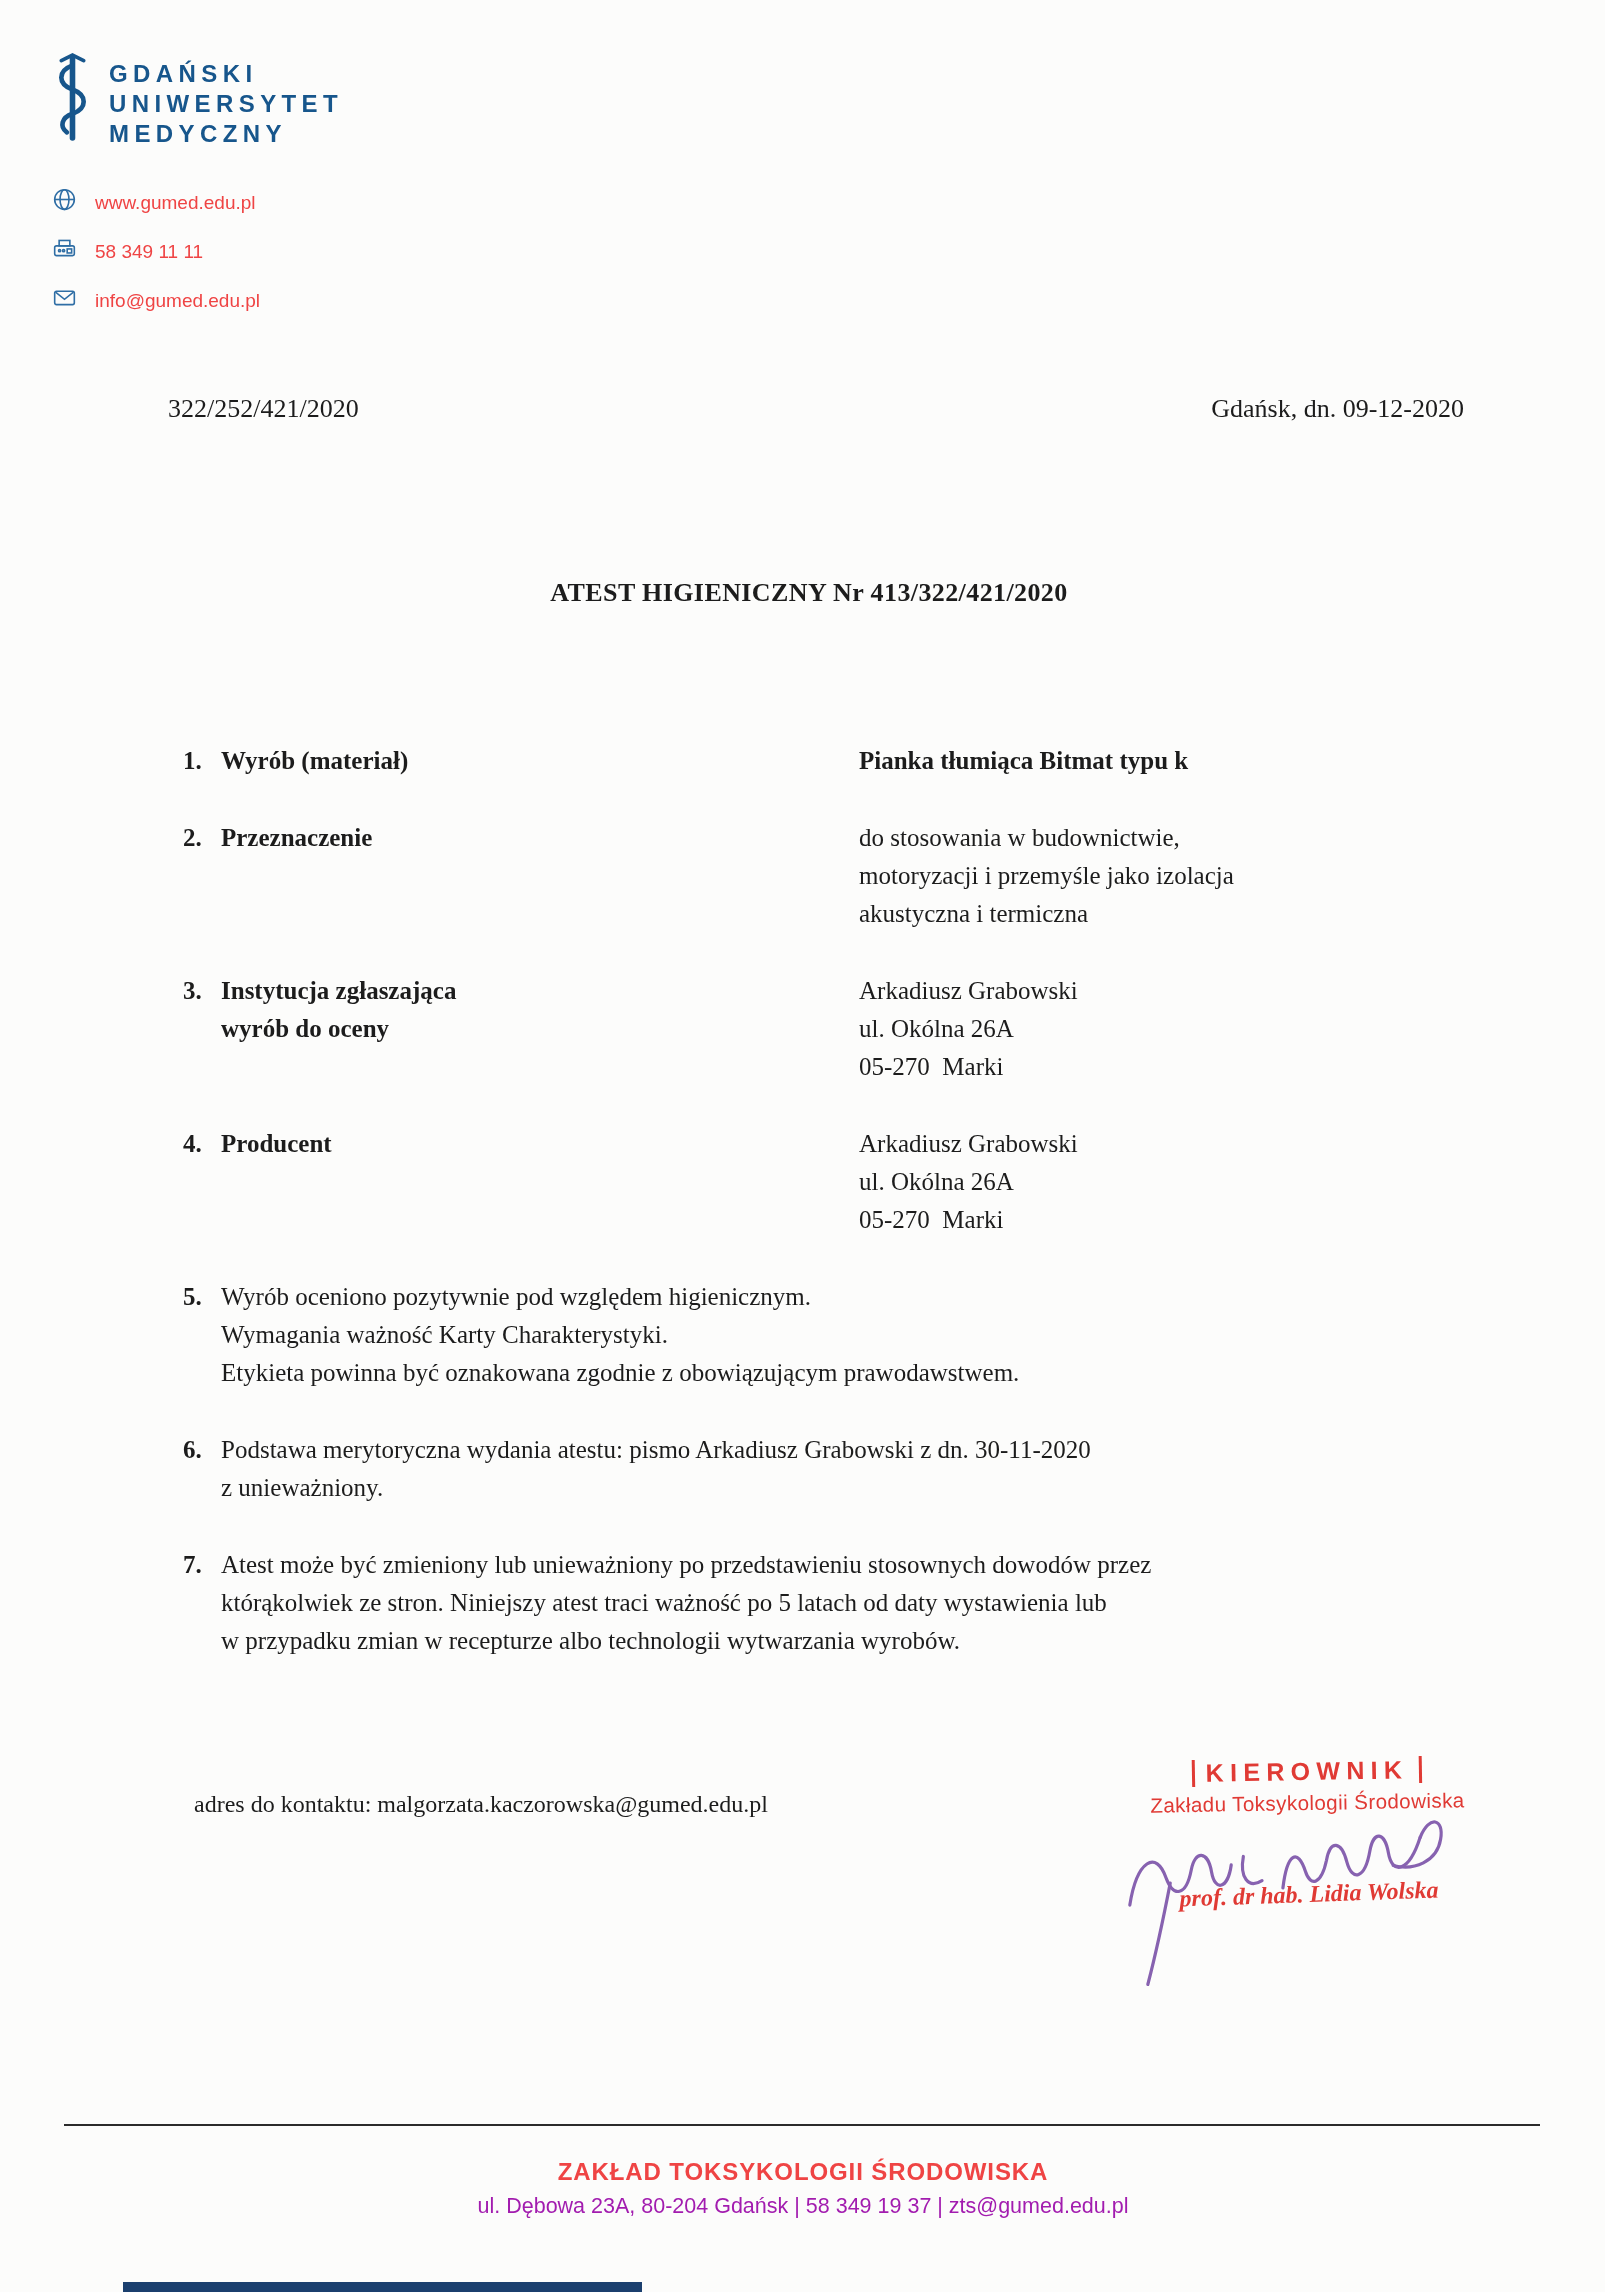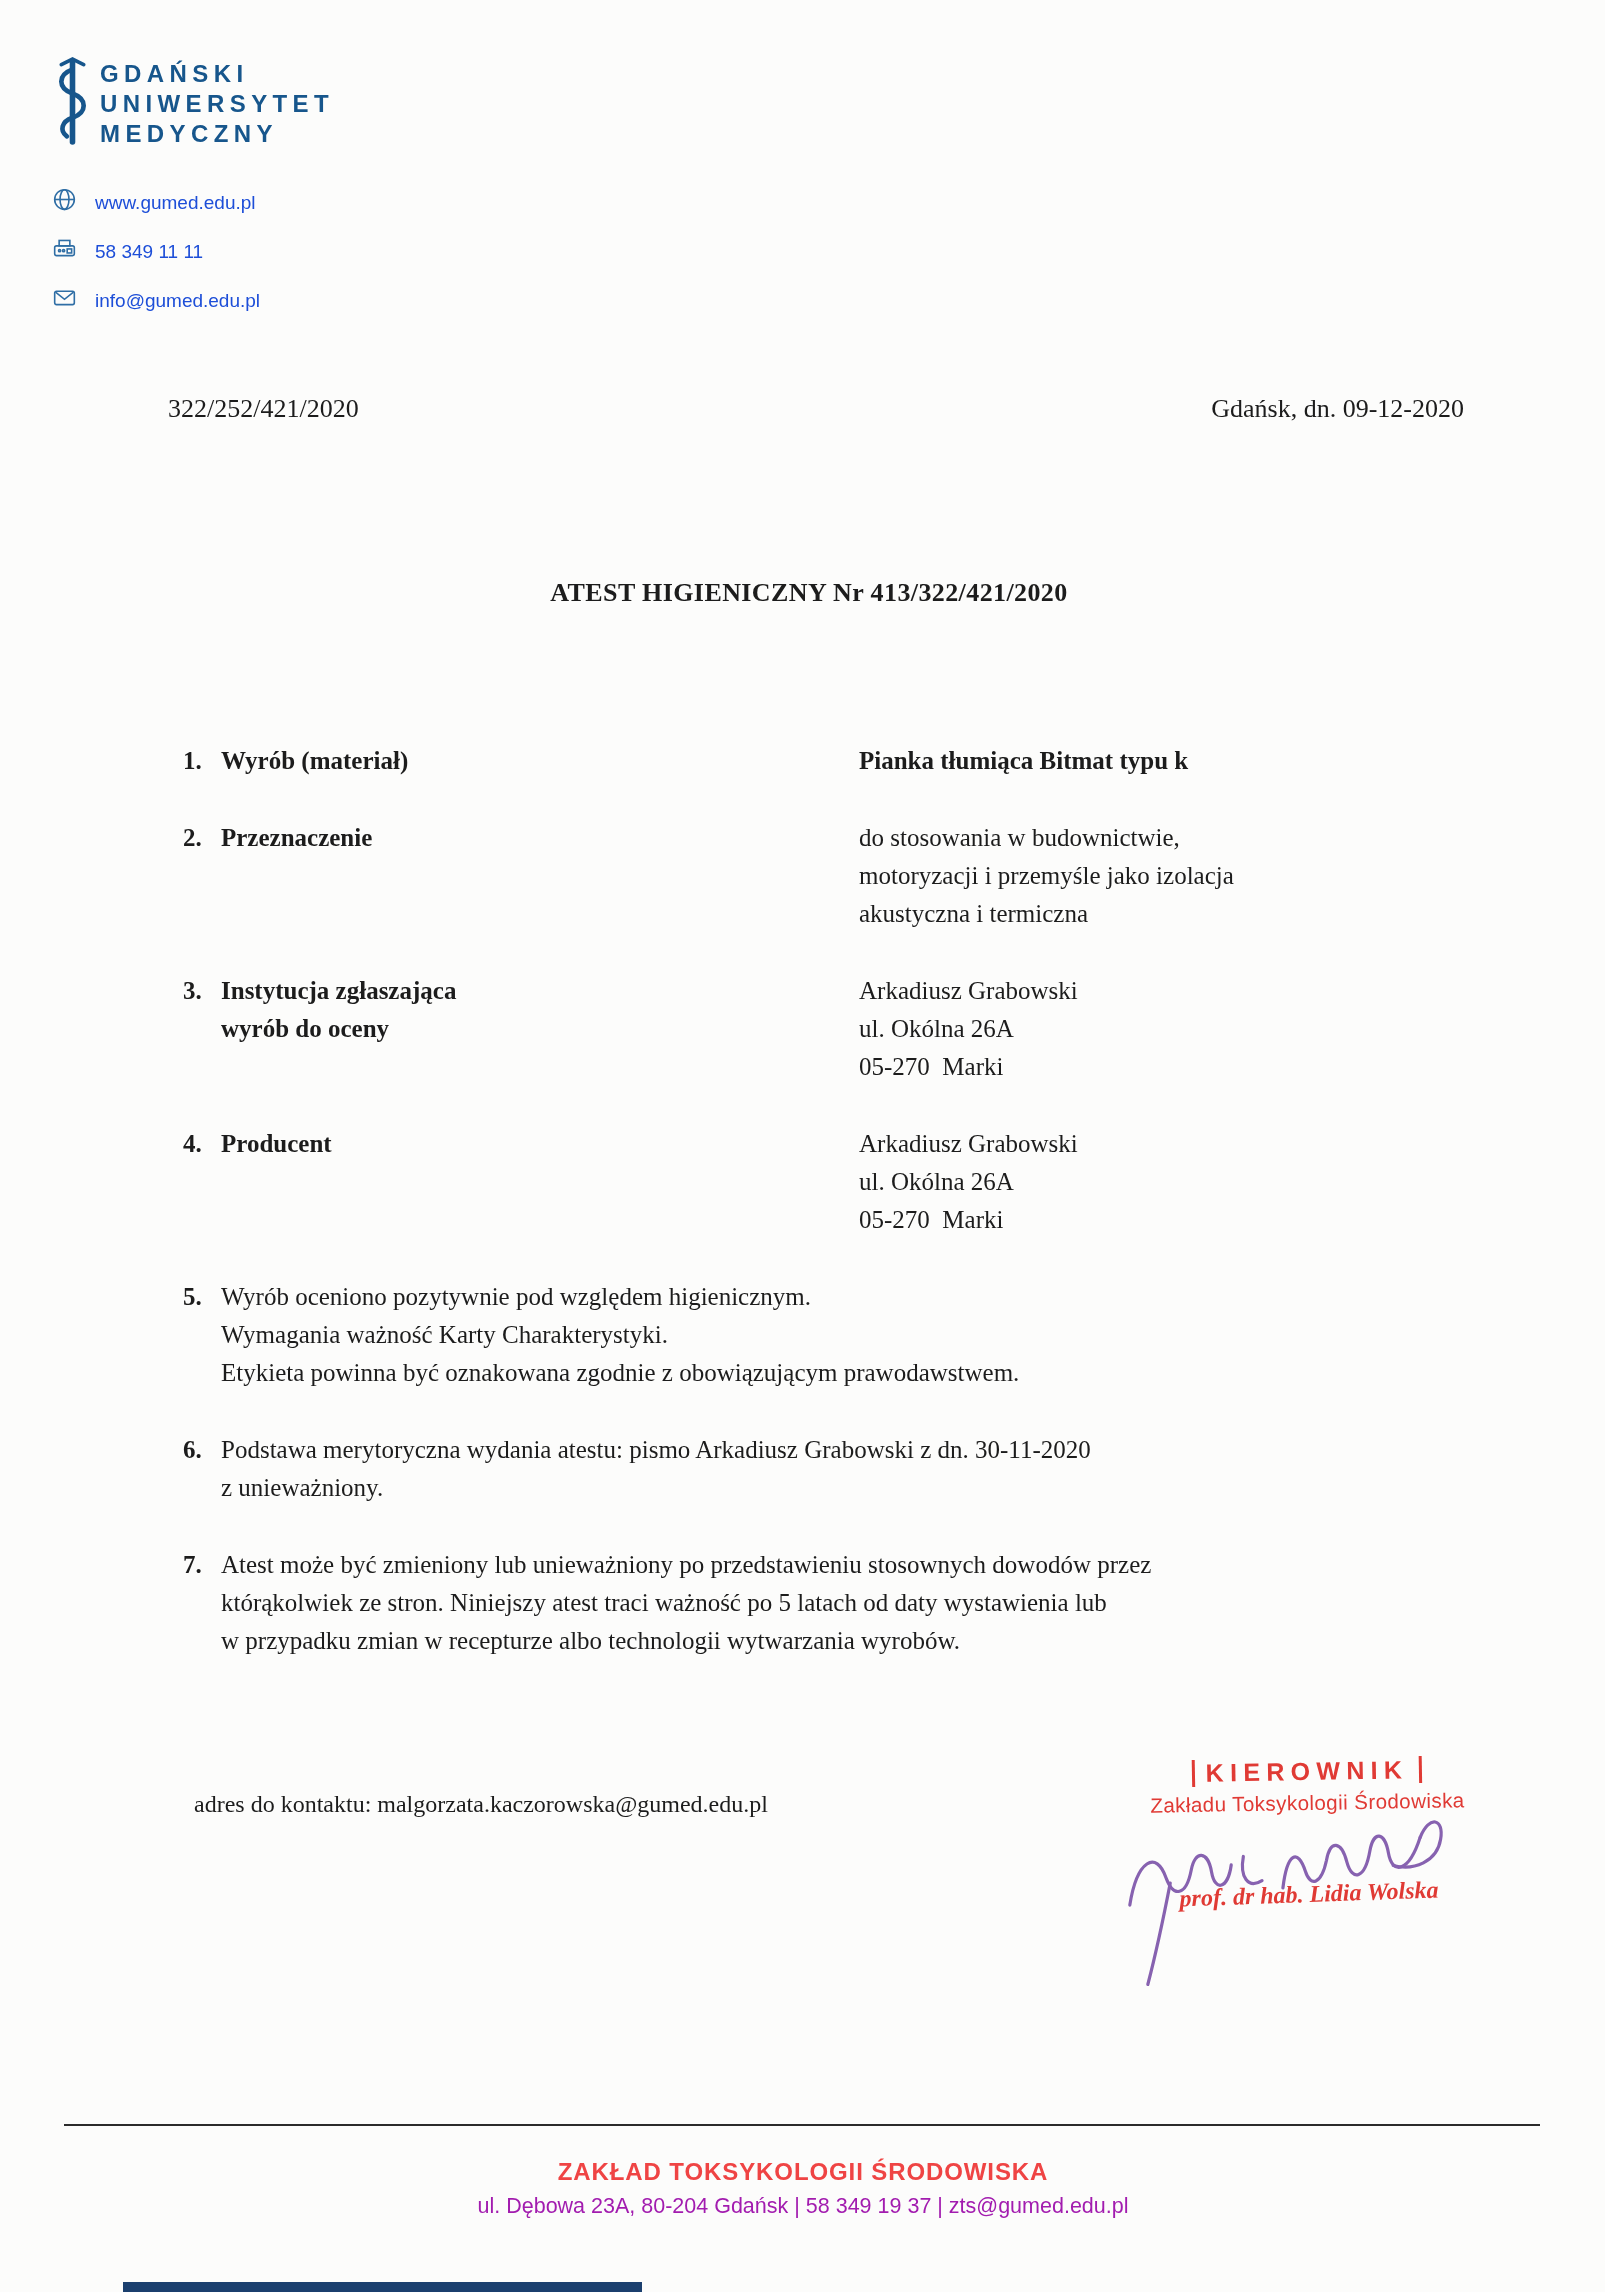--- a/index.html
+++ b/index.html
@@ -8,35 +8,35 @@
     width:1606px;
     height:2293px;
     background:#fcfcfb;
     overflow:hidden;
     font-family:"Liberation Serif", serif;
     color:#1c1c1c;
   }
 
   
   .header{position:absolute;left:52px;top:52px;}
-  .logo-row{display:flex;align-items:center;gap:7px;}
+  .logo-row{display:flex;align-items:flex-start;gap:16px;}
   .logo-icon svg{width:41px;height:90px;display:block;}
   .logo-text{
     color:#17568C;
     font-family:"Liberation Sans", sans-serif;
     font-weight:bold;
     font-size:24px;
     letter-spacing:5.4px;
     line-height:30px;
     padding-top:7.2px;
   }
   .contacts{
     margin-top:38px;
     font-family:"Liberation Sans", sans-serif;
-    color:#1d4ed8;
+    color:#ef4444;
     font-size:19px;
     text-align:right;
   }
   .contact-row{display:flex;align-items:flex-start;gap:18px;margin-bottom:19px;}
   .contact-row svg{width:25px;height:25px;flex:none;}
   .contact-text{padding-top:1.8px;line-height:28px;}
 
   
   .meta-row{
     position:absolute;

